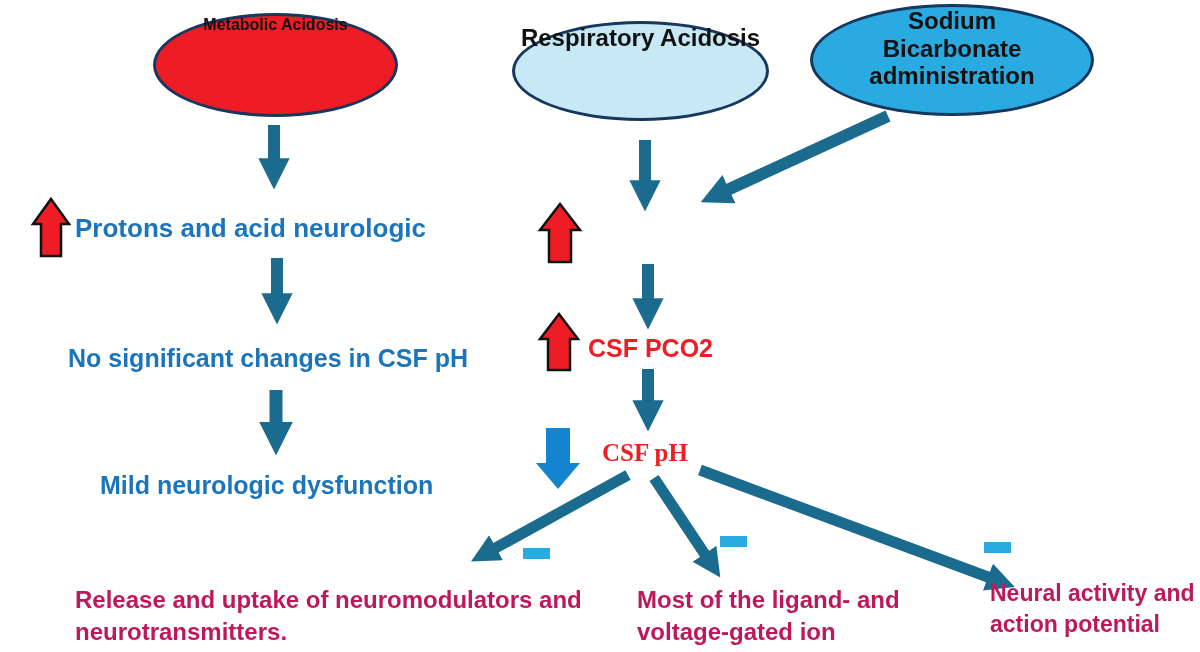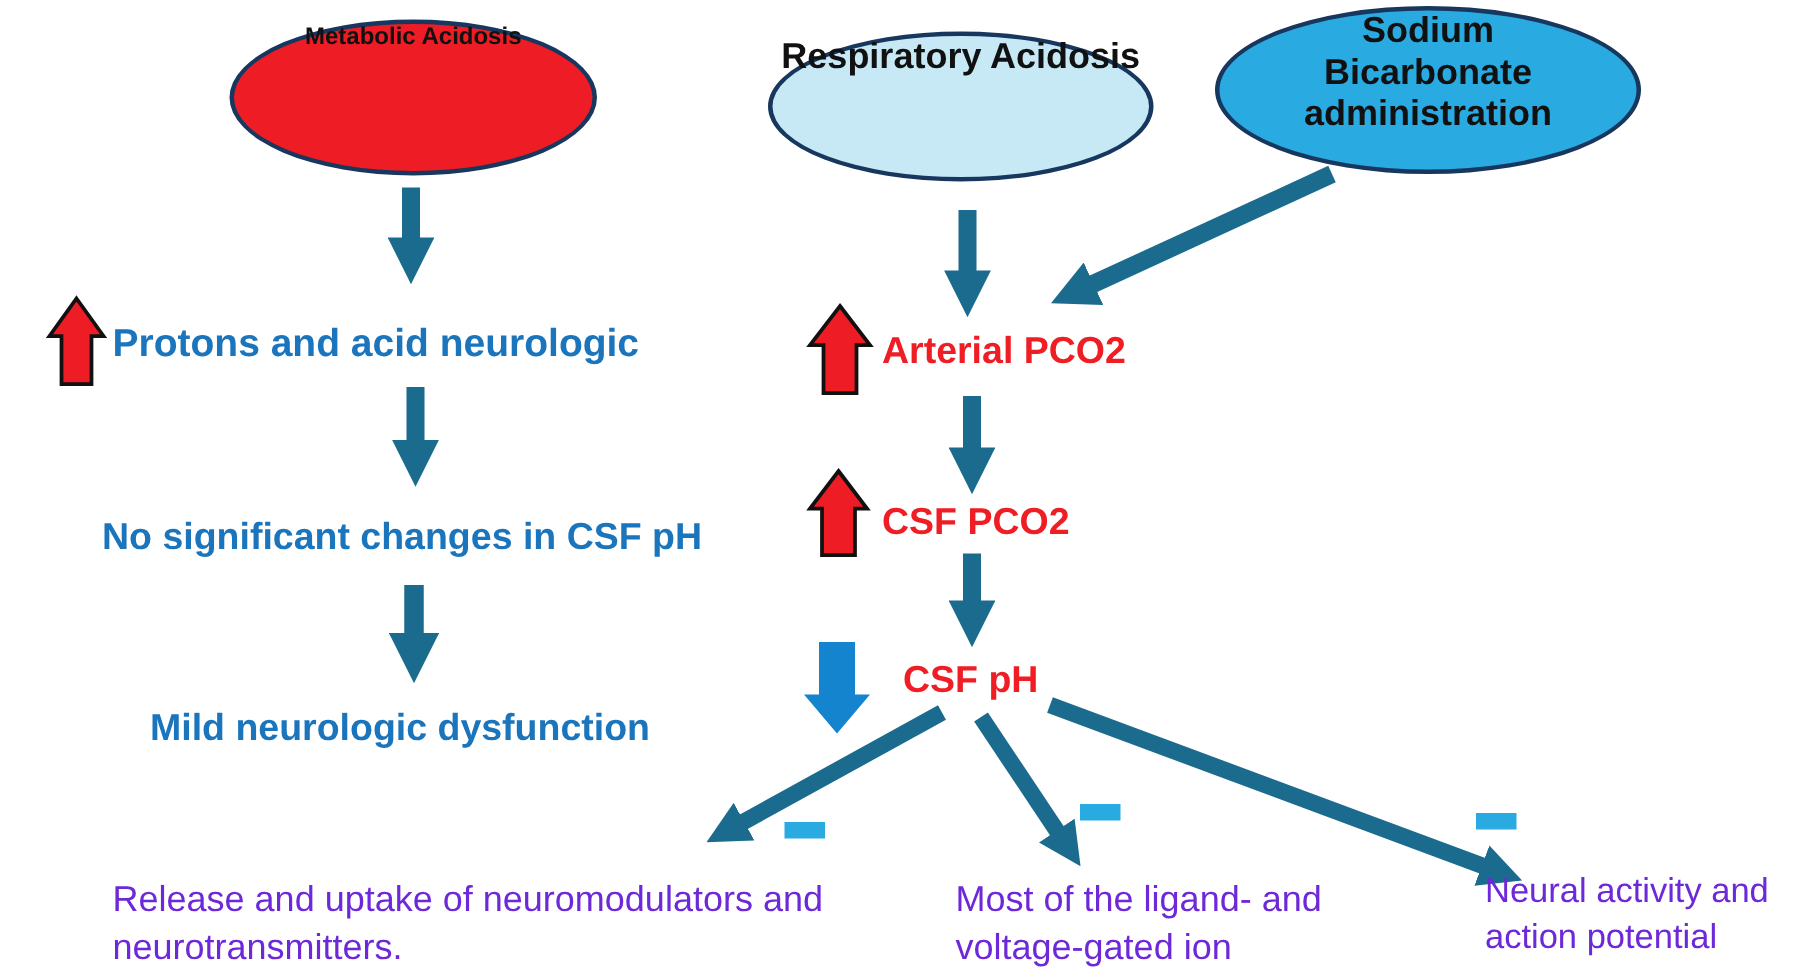--- a/index.html
+++ b/index.html
@@ -20,22 +20,22 @@
   .blue-label{color:var(--blue-text,#1b75bc);font-weight:bold;white-space:nowrap;}
   .red-label{color:var(--red-text,#ef1d24);font-weight:bold;white-space:nowrap;}
   .black-text{color:#1c1c1c;}
   #label-protons{left:75px;top:213px;font-size:26px;}
   #note-bbb-left{left:8px;top:272px;width:262px;font-size:23px;line-height:1.35;}
   #label-no-change{left:68px;top:344px;font-size:25px;}
   #label-mild{left:100px;top:471px;font-size:25px;}
   #label-arterial{left:588px;top:220px;font-size:25px;}
   #note-bbb-right{left:710px;top:281px;font-size:23px;white-space:nowrap;}
   #label-csf-pco2{left:588px;top:334px;font-size:25px;}
-  #label-csf-ph{left:602px;top:439px;font-size:25px;}
-  .outcome{font-size:24px;line-height:1.33;color:#6d28d9;}
+  #label-csf-ph{left:602px;top:439px;font-size:25px;font-family:Liberation Serif, serif;}
+  .outcome{font-size:24px;line-height:1.33;color:#be185d;font-weight:bold;}
   #outcome-left{left:75px;top:584px;width:510px;}
   #outcome-middle{left:637px;top:584px;width:285px;}
   #outcome-right{left:990px;top:578px;width:212px;font-size:23px;}
   .minus{
     background:var(--minus-blue,#29abe2);width:27px;height:11px;
   }
   #minus-left{left:523px;top:548px;}
   #minus-middle{left:720px;top:536px;}
   #minus-right{left:984px;top:542px;}
   svg .teal-line{stroke:var(--teal-arrow,#1b6b8e);fill:none;}
@@ -80,21 +80,20 @@
     <span>Respiratory Acidosis</span>
   </div>
   <div class="abs ellipse" id="ellipse-bicarbonate">
     <span>Sodium Bicarbonate administration</span>
   </div>
 
   <div class="abs blue-label" id="label-protons">Protons and acid neurologic</div>
   <div class="abs blue-label" id="label-no-change">No significant changes in CSF pH</div>
   <div class="abs blue-label" id="label-mild">Mild neurologic dysfunction</div>
 
-  <div class="abs red-label" id="label-arterial">Arterial PCO2</div>
   <div class="abs red-label" id="label-csf-pco2">CSF PCO2</div>
   <div class="abs red-label" id="label-csf-ph">CSF pH</div>
 
   <div class="abs minus" id="minus-left"></div>
   <div class="abs minus" id="minus-middle"></div>
   <div class="abs minus" id="minus-right"></div>
 
   <div class="abs outcome" id="outcome-left">Release and uptake of neuromodulators and neurotransmitters.</div>
   <div class="abs outcome" id="outcome-middle">Most of the ligand- and voltage-gated ion channels</div>
   <div class="abs outcome" id="outcome-right">Neural activity and action potential</div>

